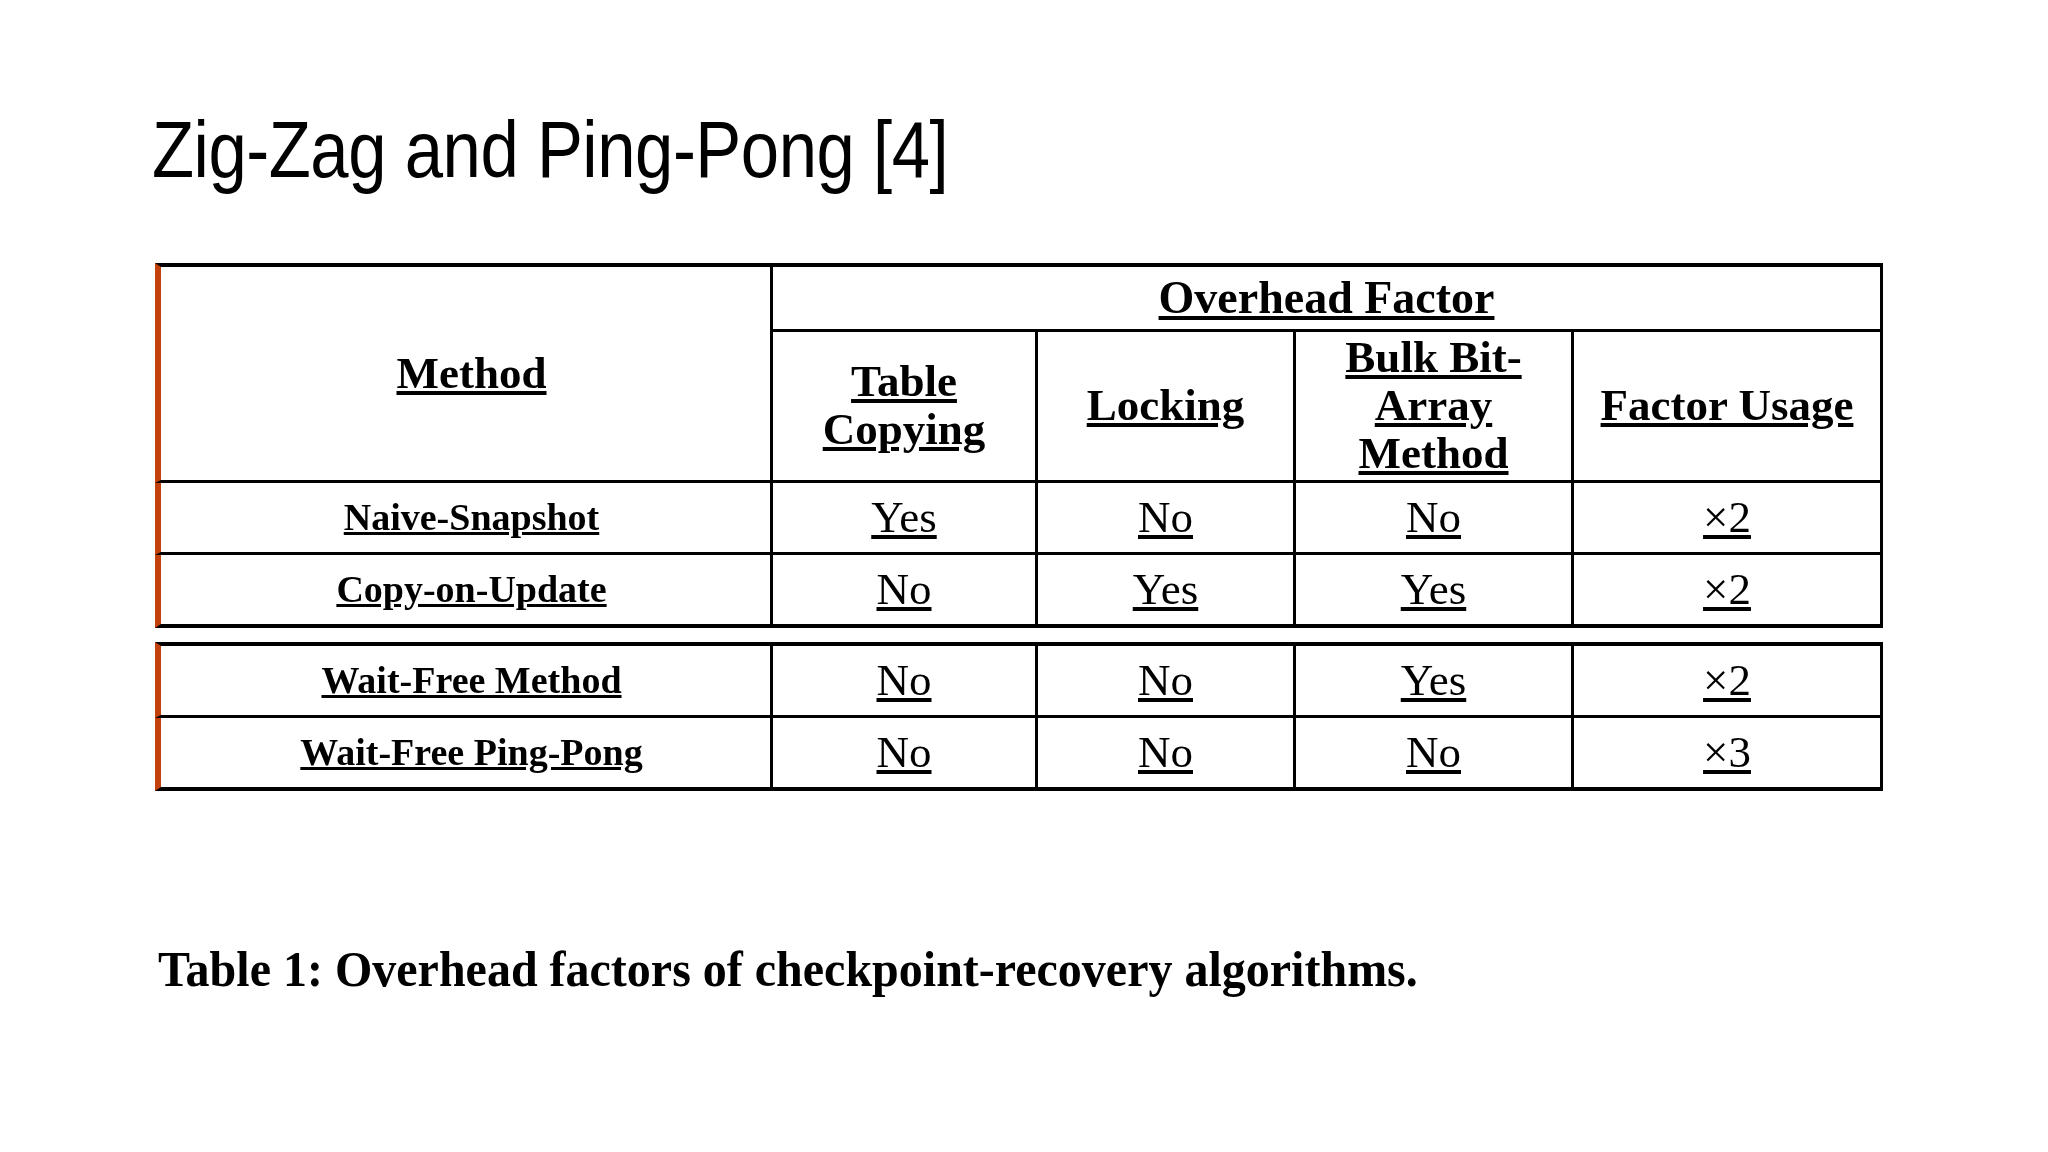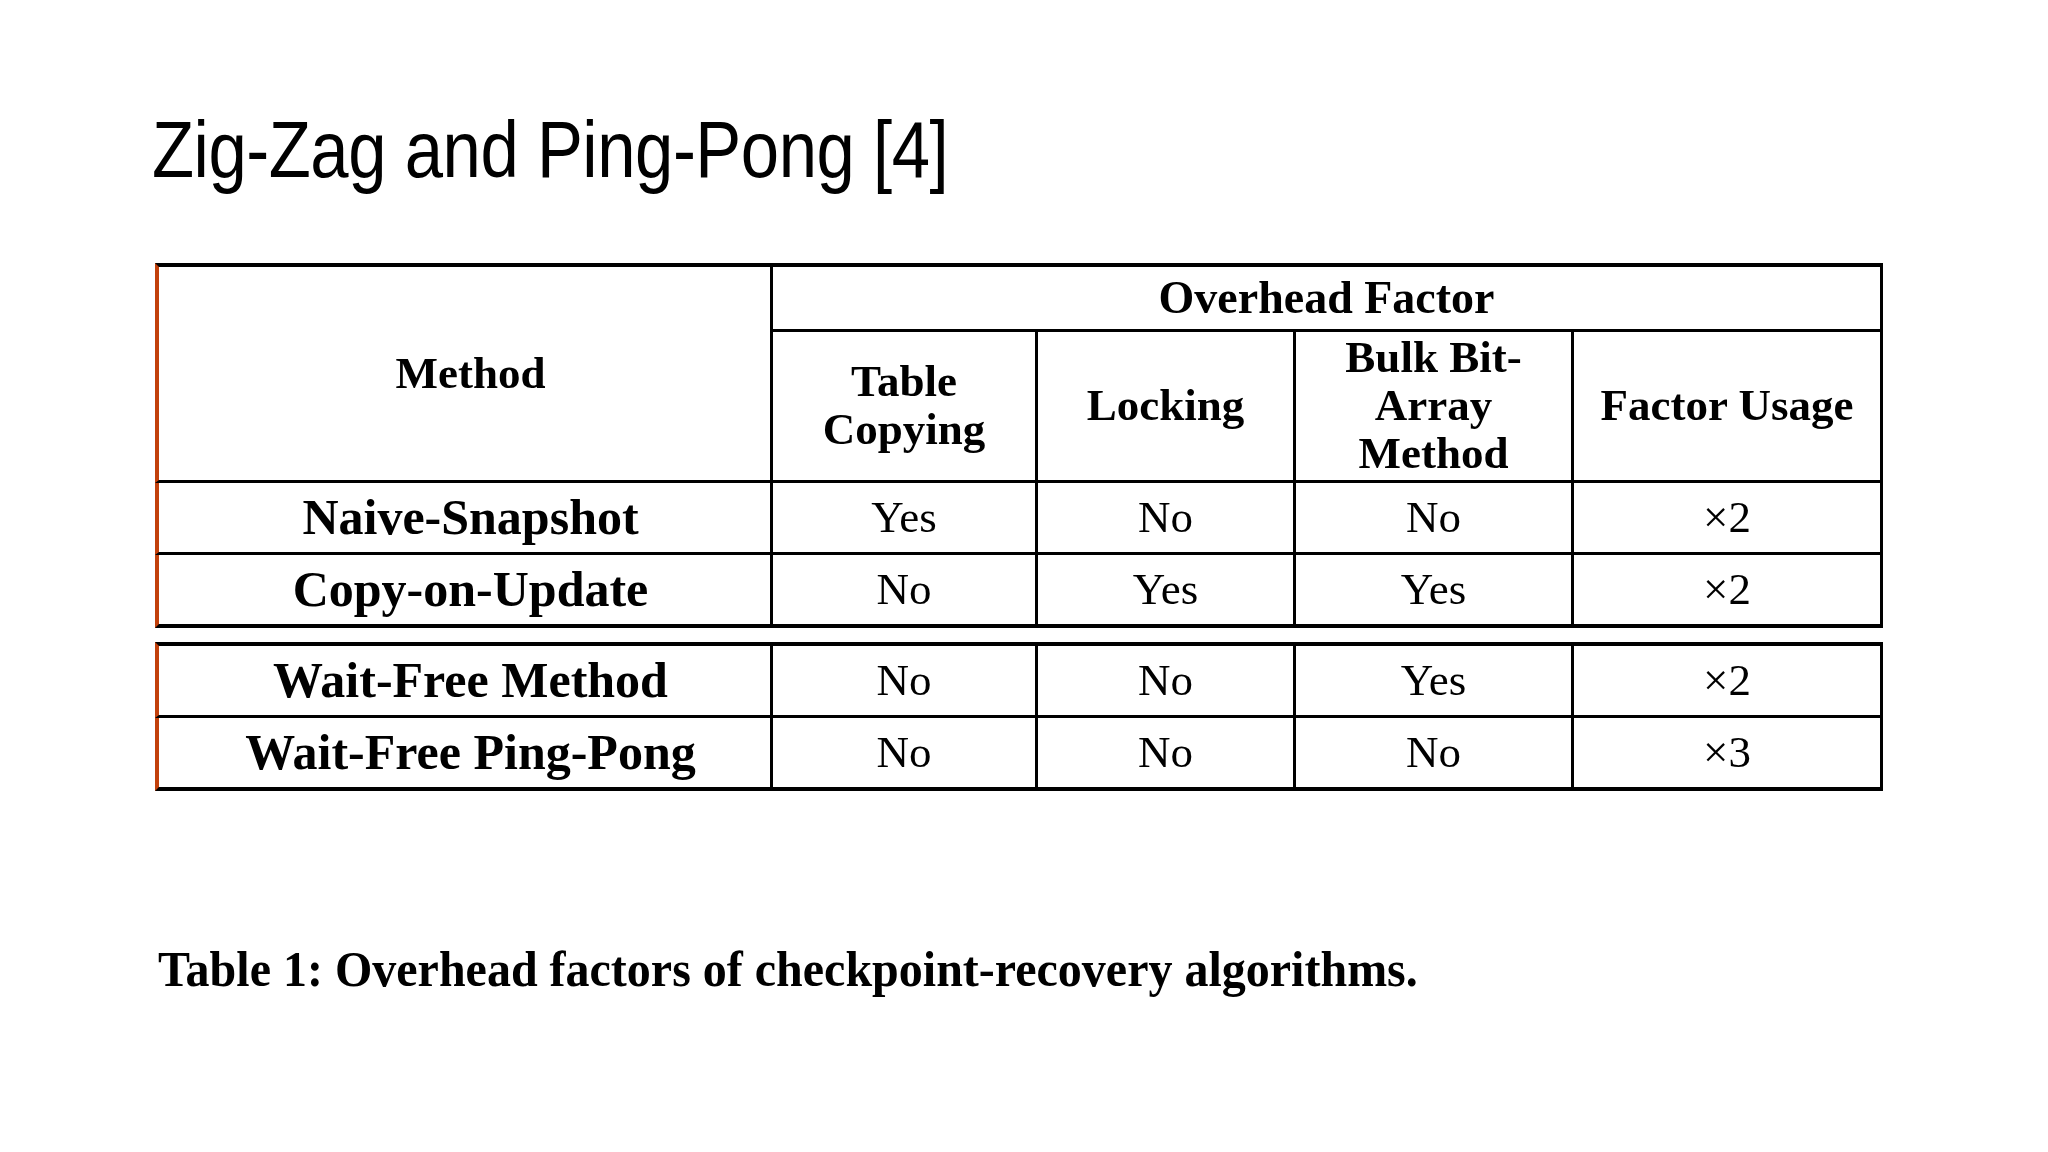--- a/index.html
+++ b/index.html
@@ -55,34 +55,35 @@
     font-family: "Liberation Serif", serif;
     color: #000000;
   }
 
   table.ohtable td {
     padding: 0;
     margin: 0;
     vertical-align: middle;
     text-align: center;
     line-height: 1.06;
+    text-decoration: underline;
   }
 
   
   col.c-method  { width: 618px; }
   col.c-bulk    { width: 265px; }
   col.c-lock    { width: 258px; }
   col.c-reset   { width: 278px; }
   col.c-mem     { width: 309px; }
 
   
   .bt  { border-top: 4px solid #000; }
   .bb  { border-bottom: 3px solid #000; }
   .bb4 { border-bottom: 4px solid #000; }
-  .bl  { border-left: 4px solid #c2410c; }
+  .bl  { border-left: 6px solid #c2410c; }
   .br  { border-right: 3px solid #000; }
 
   
   .hdr-method {
     text-align: left;
     font-weight: bold;
     font-size: 45px;
     padding-left: 12px !important;
     height: 210px;
   }
@@ -95,21 +96,21 @@
     font-weight: bold;
     font-size: 45px;
     height: 148px;
     padding: 0 4px !important;
   }
 
   
   .cell-method {
     text-align: left;
     font-weight: bold;
-    font-size: 50px;
+    font-size: 38px;
     padding-left: 12px !important;
     height: 69px;
     white-space: nowrap;
   }
   .cell-val {
     font-weight: normal;
     font-size: 45px;
     height: 69px;
   }
 

